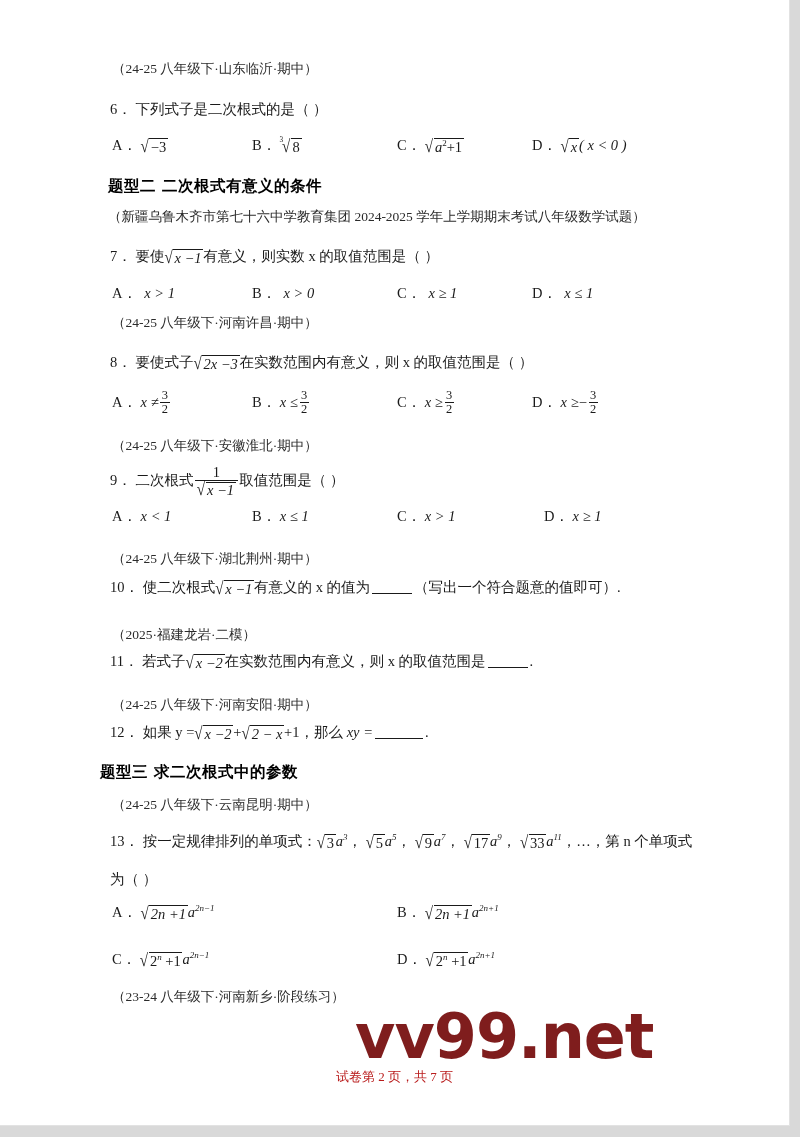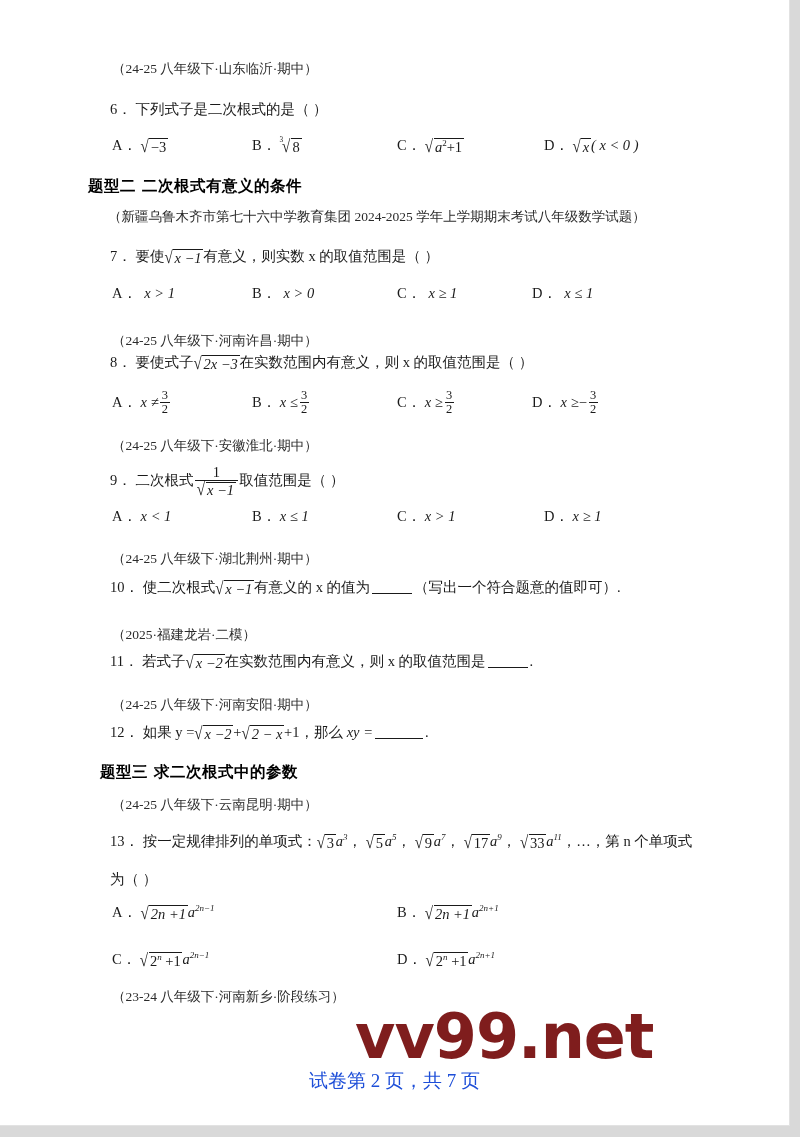--- a/index.html
+++ b/index.html
@@ -36,21 +36,21 @@
   .qtext{
     font-size:14.5px;color:#1a1a1a;
   }
   .heading{
     font-size:15.5px;font-weight:bold;color:#000;
     font-family:"DejaVu Sans","Liberation Sans",sans-serif;
     letter-spacing:.5px;
   }
   .footer{
     position:absolute;width:100%;text-align:center;
-    font-size:19px;color:#1d4ed8;font-family:Liberation Serif, serif;
+    font-size:13px;color:#b91c1c;font-family:Liberation Serif, serif;
   }
   .opt{position:absolute;font-size:14.5px;color:#1a1a1a;white-space:nowrap;}
 
   
   .mi{font-style:italic;font-family:"Liberation Serif","DejaVu Serif",serif;}
   .mn{font-style:normal;}
   sup{font-size:.62em;vertical-align:super;line-height:0;font-style:italic;}
 
   
   .sqrt{display:inline-block;position:relative;padding-left:.62em;vertical-align:-0.12em;}
@@ -115,26 +115,26 @@
     <div class="opt" style="left:252px;top:136px;">
       <span>B．</span>
       <span class="sqrt idx3"><span class="rad"><span class="mn">8</span></span></span>
     </div>
 
     <div class="opt" style="left:397px;top:136px;">
       <span>C．</span>
       <span class="sqrt"><span class="rad"><span class="mi">a</span><sup class="mn">2</sup><span class="mn">+1</span></span></span>
     </div>
 
-    <div class="opt" style="left:532px;top:136px;margin-left:12px;">
+    <div class="opt" style="left:532px;top:136px;">
       <span>D．</span>
       <span class="sqrt"><span class="rad mi">x</span></span><span class="mi">( x &lt; 0 )</span>
     </div>
 
-    <div class="line heading" style="left:88px;top:176px;">题型二  二次根式有意义的条件</div>
+    <div class="line heading" style="left:108px;top:176px;">题型二  二次根式有意义的条件</div>
 
     <div class="line src" style="left:108px;top:208px;">（新疆乌鲁木齐市第七十六中学教育集团 2024-2025 学年上学期期末考试八年级数学试题）</div>
 
     <div class="line qtext" style="left:110px;top:247px;">
       <span>7．</span>
       <span>要使</span><span class="sqrt"><span class="rad mi">x −1</span></span><span>有意义，则实数 x 的取值范围是（  ）</span>
     </div>
 
     <div class="opt mi" style="left:112px;top:284px;">
       <span class="mn">A．</span>&nbsp;&nbsp;<span>x &gt; 1</span>
@@ -142,21 +142,21 @@
     <div class="opt mi" style="left:252px;top:284px;font-family:Liberation Serif, serif;">
       <span class="mn">B．</span>&nbsp;&nbsp;<span>x &gt; 0</span>
     </div>
     <div class="opt mi" style="left:397px;top:284px;">
       <span class="mn">C．</span>&nbsp;&nbsp;<span>x ≥ 1</span>
     </div>
     <div class="opt mi" style="left:532px;top:284px;">
       <span class="mn">D．</span>&nbsp;&nbsp;<span>x ≤ 1</span>
     </div>
 
-    <div class="line src" style="left:112px;top:332px;text-align:center;">（24-25 八年级下·河南许昌·期中）</div>
+    <div class="line src" style="left:112px;top:314px;text-align:center;">（24-25 八年级下·河南许昌·期中）</div>
 
     <div class="line qtext" style="left:110px;top:353px;">
       <span>8．</span>
       <span>要使式子</span><span class="sqrt"><span class="rad mi">2x −3</span></span><span>在实数范围内有意义，则 x 的取值范围是（  ）</span>
     </div>
 
     <div class="opt" style="left:112px;top:390px;">
       <span>A．</span>&nbsp;<span class="mi">x ≠</span><span></span><span class="frac"><span class="num">3</span><span class="den">2</span></span>
     </div>
     <div class="opt" style="left:252px;top:390px;">

